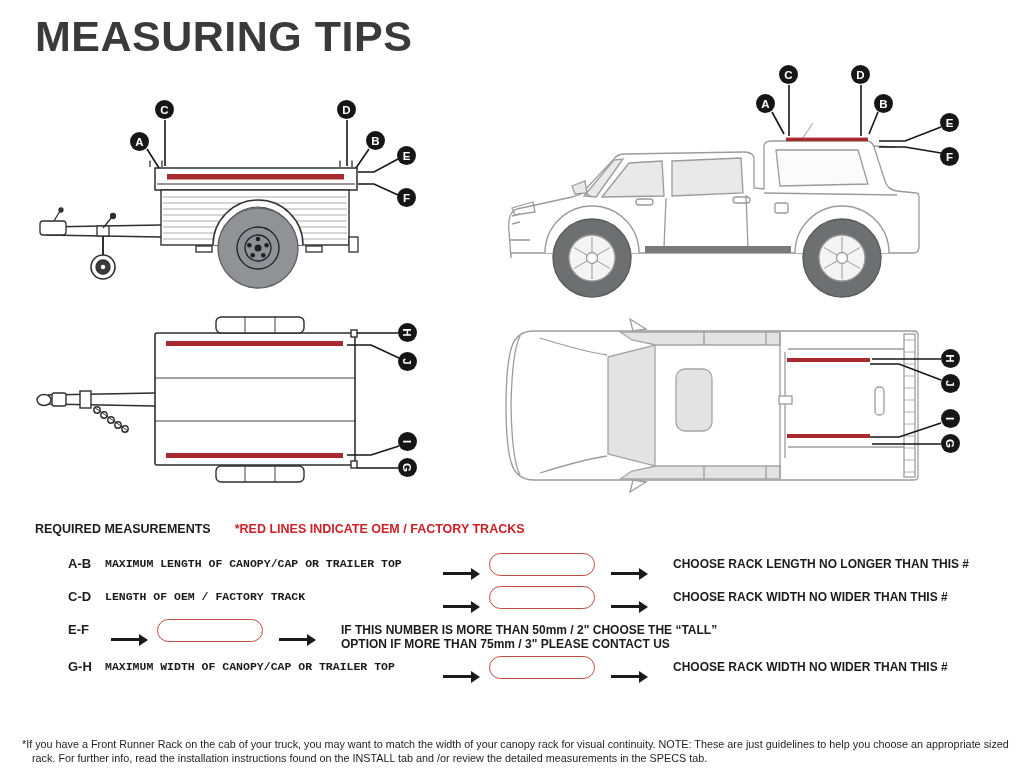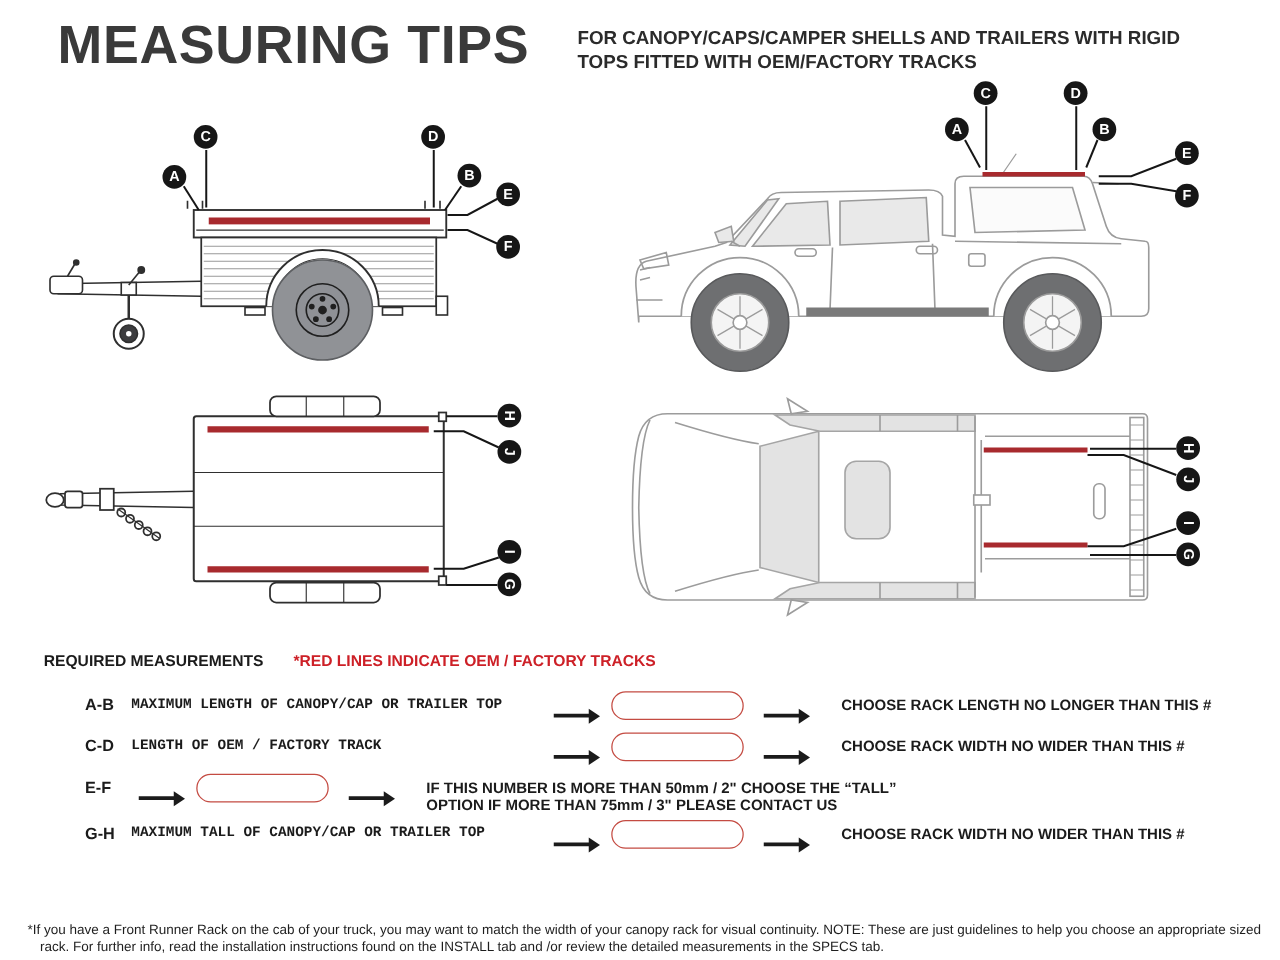--- a/index.html
+++ b/index.html
@@ -1,19 +1,19 @@
 <!DOCTYPE html>
 <html><head>
 <meta charset="utf-8">
 <style>
   html,body{margin:0;padding:0;background:#fff;}
   .canvas{position:relative;width:1024px;height:768px;background:#fff;overflow:hidden;
           font-family:"Liberation Sans",sans-serif;color:#1b1b1b;}
   svg{position:absolute;left:0;top:0;}
-  .title{position:absolute;left:46px;top:12px;font-size:43px;line-height:48px;font-weight:800;
+  .title{position:absolute;left:35px;top:12px;font-size:43px;line-height:48px;font-weight:800;
          letter-spacing:.5px;color:#3a3a3a;white-space:nowrap;}
   .subtitle{position:absolute;left:462px;top:21px;width:520px;font-size:15px;line-height:19px;
             font-weight:bold;color:#2b2b2b;}
   .sechead{position:absolute;left:35px;top:522px;font-size:12.5px;font-weight:bold;white-space:nowrap;}
   .rednote{color:#cd2027;margin-left:24px;text-align:center;}
   .mtable{position:absolute;left:35px;top:555px;width:975px;margin-left:33px;}
   .mrow{display:flex;align-items:flex-start;min-height:26px;margin-bottom:7px;}
   .mid{width:37px;font-size:13px;font-weight:bold;padding-top:1px;}
   .mdesc{width:332px;font-size:11.5px;font-weight:bold;line-height:13.5px;padding-top:2px;font-family:Liberation Mono, monospace;}
   .ma1{width:46px;padding-top:6px;padding-left:6px;}
@@ -208,21 +208,20 @@
       <g stroke="#161616" stroke-width="1.6">
         <path d="M941,359 L872,359"></path>
         <path d="M941,380 L899,364 L870,364"></path>
         <path d="M941,423 L899,437 L870,437"></path>
         <path d="M941,444 L872,444"></path>
       </g>
     </g>
   </svg>
 
   <div class="title">MEASURING TIPS</div>
-  <div class="subtitle">FOR CANOPY/CAPS/CAMPER SHELLS AND TRAILERS WITH RIGID TOPS FITTED WITH OEM/FACTORY TRACKS</div>
 
   <div class="co" style="left:130px;top:132px">A</div>
   <div class="co" style="left:155px;top:100px">C</div>
   <div class="co" style="left:337px;top:100px">D</div>
   <div class="co" style="left:366px;top:131px">B</div>
   <div class="co" style="left:397px;top:146px">E</div>
   <div class="co" style="left:397px;top:188px">F</div>
 
   <div class="co" style="left:756px;top:94px">A</div>
   <div class="co" style="left:779px;top:65px">C</div>
@@ -268,21 +267,21 @@
     <div class="mrow">
       <div class="mid">E-F</div>
       <div class="ma1"><span class="arr"></span></div>
       <div class="mpill"></div>
       <div class="ma2"><span class="arr"></span></div>
       <div class="mres">IF THIS NUMBER IS MORE THAN 50mm / 2" CHOOSE THE “TALL” OPTION IF MORE THAN 75mm / 3" PLEASE CONTACT US</div>
     </div>
 
     <div class="mrow">
       <div class="mid">G-H</div>
-      <div class="mdesc">MAXIMUM  TALL OF CANOPY/CAP OR TRAILER TOP</div>
+      <div class="mdesc">MAXIMUM  WIDTH OF CANOPY/CAP OR TRAILER TOP</div>
       <div class="ma1"><span class="arr"></span></div>
       <div class="mpill"></div>
       <div class="ma2"><span class="arr"></span></div>
       <div class="mres">CHOOSE RACK WIDTH NO WIDER THAN THIS #</div>
     </div>
 
   </div>
 
   <div class="footnote">*If you have a Front Runner Rack on the cab of your truck, you may want to match the width of your canopy rack for visual continuity. NOTE: These are just guidelines to help you choose an appropriate sized rack. For further info, read the installation instructions found on the INSTALL tab and /or review the detailed measurements in the SPECS tab.</div>
 

